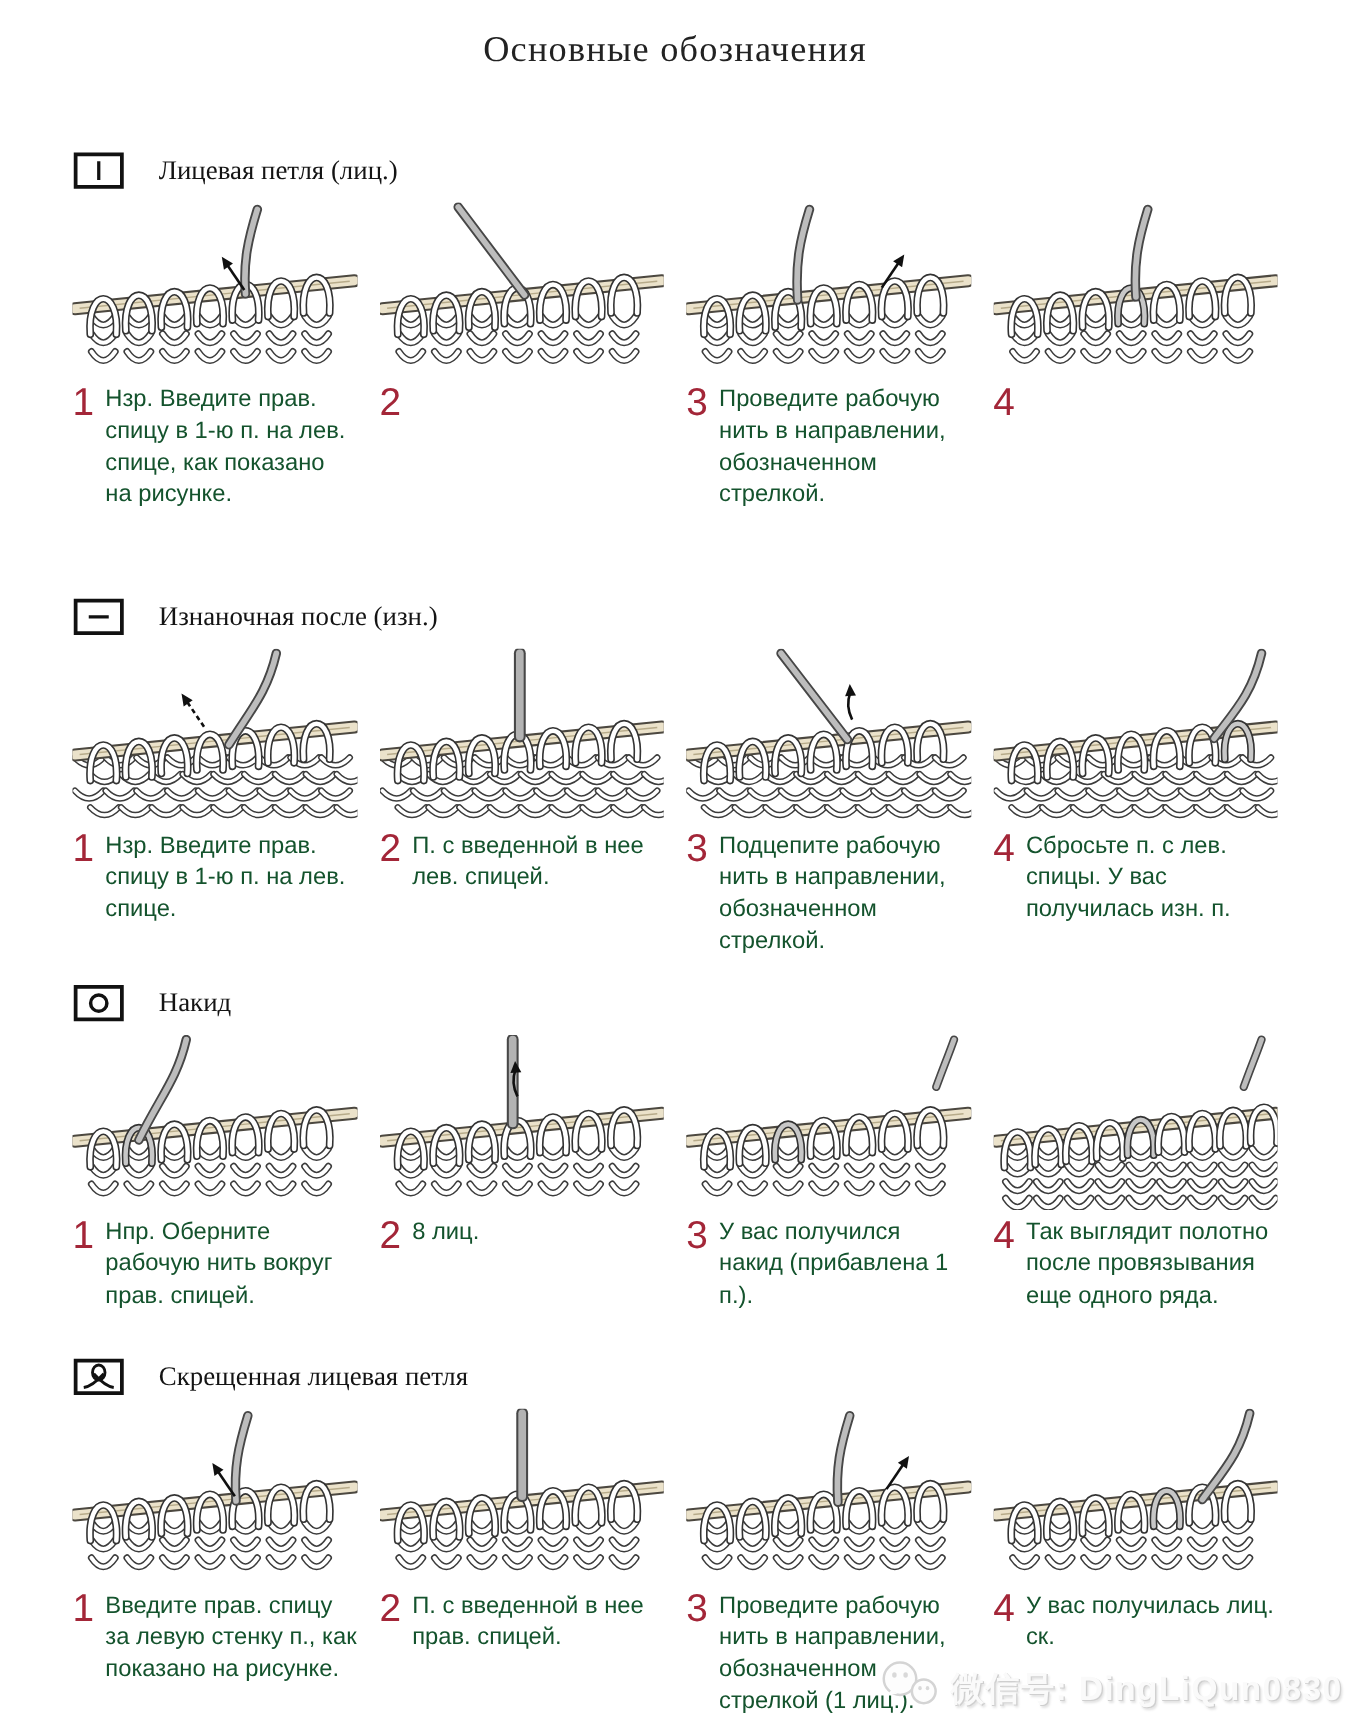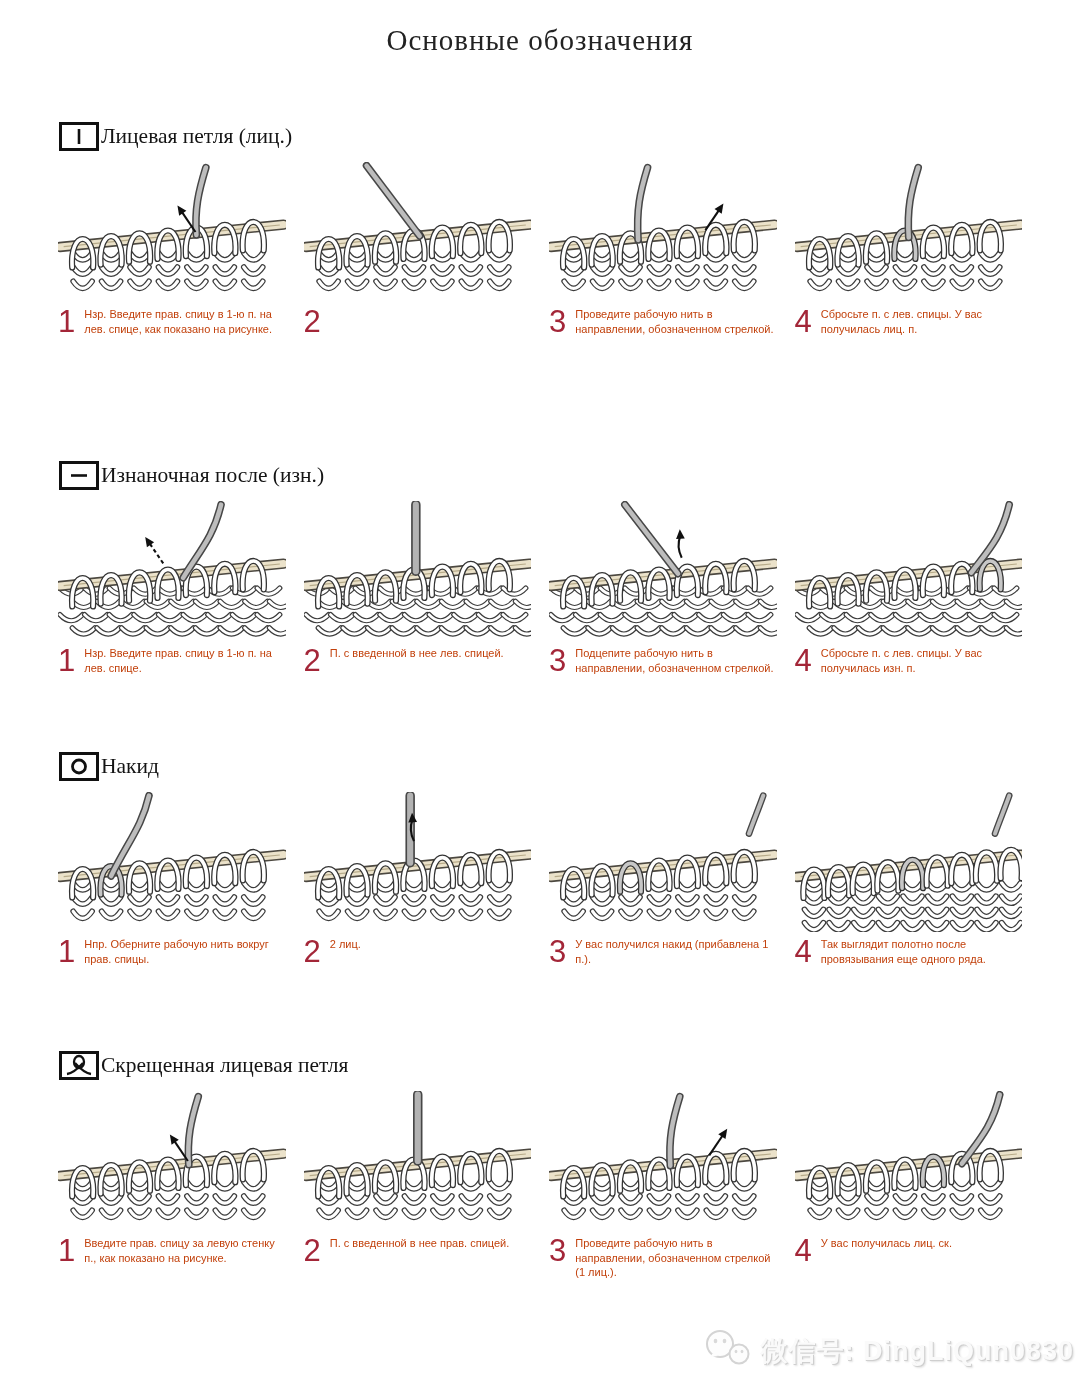--- a/index.html
+++ b/index.html
@@ -1,30 +1,30 @@
 <!DOCTYPE html>
 <html><head>
 <meta charset="utf-8">
 <style>
   html,body{margin:0;padding:0;background:#fff;}
   .page{width:1080px;height:1389px;position:relative;overflow:hidden;margin:0 auto;
         background:#fff;font-family:"Liberation Sans",sans-serif;color:#1c1c1c;}
   .title{padding-top:24px;text-align:center;font-family:"Liberation Serif",serif;
          font-size:29px;letter-spacing:1px;color:#222;}
   .sec{margin-left:58px;margin-right:58px;}
-  .sec-header{display:flex;align-items:center;gap:1px;}
+  .sec-header{display:flex;align-items:center;gap:27px;}
   .sym{display:inline-block;}
   .sym svg{display:block;width:42px;height:31px;}
   .sec-label{margin:0;font-family:"Liberation Serif",serif;font-size:21.5px;font-weight:400;color:#141414;}
   .illu-row{display:grid;grid-template-columns:repeat(4,1fr);gap:18px;margin-top:10px;}
   .illu{width:100%;height:140px;display:block;}
   .steps-row{display:grid;grid-template-columns:repeat(4,1fr);gap:18px;margin-top:4px;}
   .step{display:flex;align-items:flex-start;min-height:84px;}
   .num{font-size:31px;line-height:1;color:#a32638;margin-right:9px;font-weight:400;}
-  .txt{margin:1px 0 0 0;font-size:11px;line-height:1.33;color:#c2410c;max-width:215px;}
+  .txt{margin:1px 0 0 0;font-size:19px;line-height:1.33;color:#14532d;max-width:215px;}
   .watermark{position:absolute;right:6px;bottom:14px;display:flex;align-items:center;gap:7px;}
   .wm-text{font-size:27px;font-weight:700;color:#fafafa;letter-spacing:1px;
            text-shadow:1px 1px 0 #cfcfcf,2px 2px 2px #e2e2e2;}
   .mt1{margin-top:64px}.mt2{margin-top:70px}.mt3{margin-top:22px}.mt4{margin-top:30px}
 </style>
 </head>
 <body>
 
 <div class="page">
 
@@ -305,21 +305,20 @@
         </div>
       <div class="step">
           <span class="num">2</span>
         </div>
       <div class="step">
           <span class="num">3</span>
           <p class="txt">Проведите рабочую нить в направлении, обозначенном стрелкой.</p>
         </div>
       <div class="step">
           <span class="num">4</span>
-          <p class="txt">Сбросьте п. с лев. спицы. У вас получилась лиц. п.</p>
         </div>
     </div>
   </section>
 
   <section class="sec mt2">
     <div class="sec-header">
       <span class="sym">
           <svg viewBox="0 0 42 31">
             <rect x="2.5" y="2.5" width="37" height="26" fill="#fff" stroke="#111" stroke-width="3"></rect>
             <line x1="13" y1="15.5" x2="29" y2="15.5" stroke="#111" stroke-width="2.6"></line>
@@ -1021,25 +1020,25 @@
           <path d="M191,89.8 C188,49.8 216,49.8 213,89.8" fill="none" stroke="#fff" stroke-width="3.8" stroke-linecap="round"></path>
           <path d="M217,87.2 C214,47.2 242,47.2 239,87.2" fill="none" stroke="#333" stroke-width="6.5" stroke-linecap="round"></path>
           <path d="M217,87.2 C214,47.2 242,47.2 239,87.2" fill="none" stroke="#fff" stroke-width="3.8" stroke-linecap="round"></path>
           <path d="M226,0 C221,14 216,26 211,40" fill="none" stroke="#474747" stroke-width="7" stroke-linecap="round"></path>
           <path d="M226,0 C221,14 216,26 211,40" fill="none" stroke="#bdbdbd" stroke-width="4.2" stroke-linecap="round"></path>
         </svg>
     </div>
     <div class="steps-row">
       <div class="step">
           <span class="num">1</span>
-          <p class="txt">Нпр. Оберните рабочую нить вокруг прав. спицы.</p>
+          <p class="txt">Нпр. Оберните рабочую нить вокруг прав. спицей.</p>
         </div>
       <div class="step">
           <span class="num">2</span>
-          <p class="txt">2 лиц.</p>
+          <p class="txt">8 лиц.</p>
         </div>
       <div class="step">
           <span class="num">3</span>
           <p class="txt">У вас получился накид (прибавлена 1 п.).</p>
         </div>
       <div class="step">
           <span class="num">4</span>
           <p class="txt">Так выглядит полотно после провязывания еще одного ряда.</p>
         </div>
     </div>

